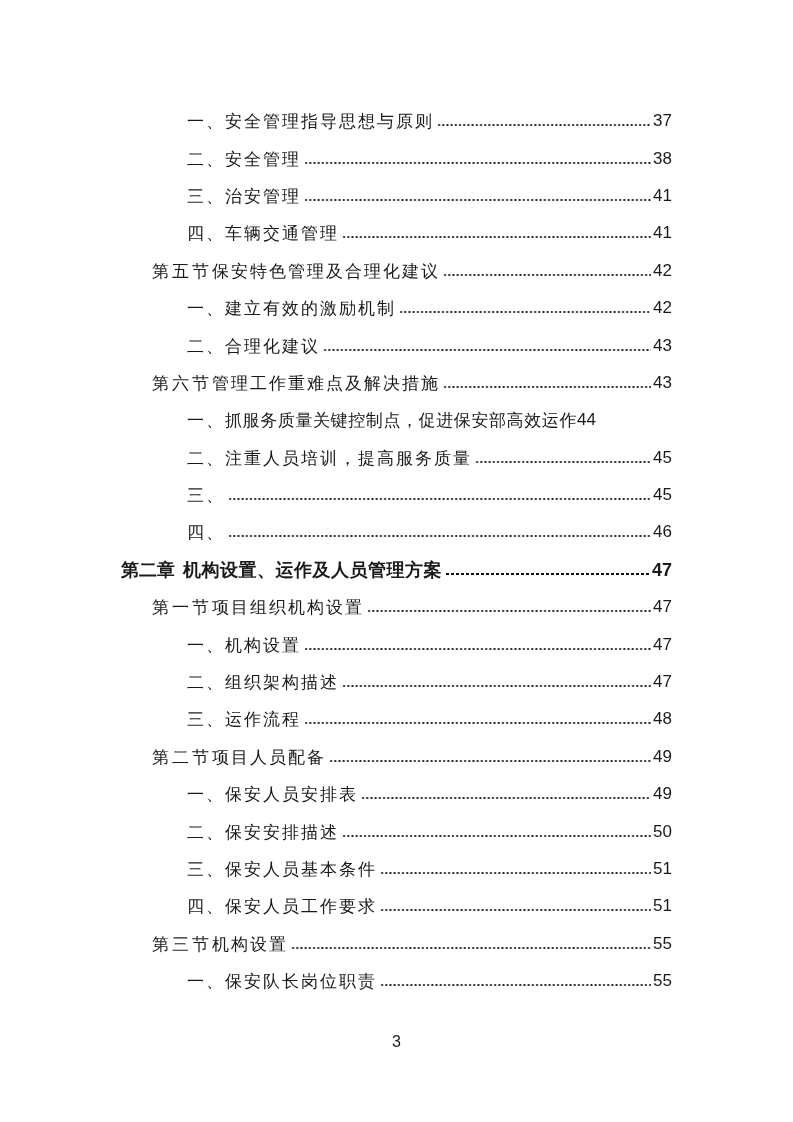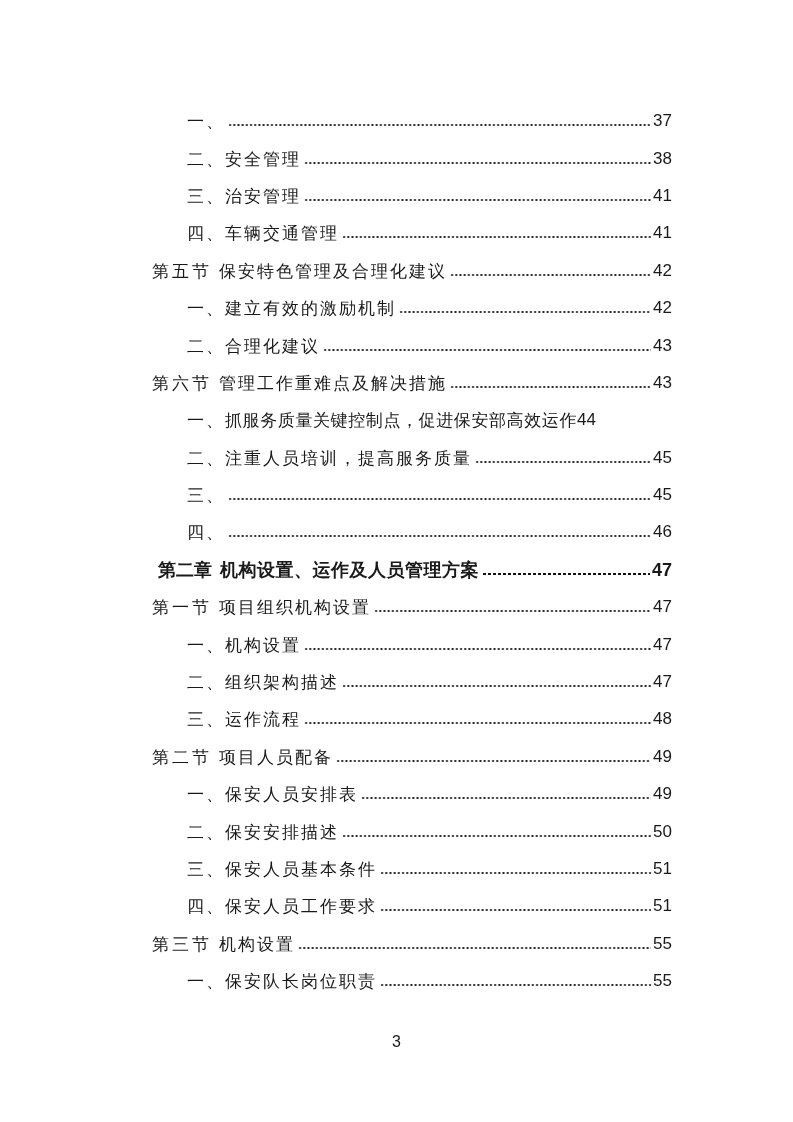--- a/index.html
+++ b/index.html
@@ -3,40 +3,41 @@
   <meta charset="utf-8">
   <style>
     html, body { margin: 0; padding: 0; background: #ffffff; }
     body { width: 793px; height: 1122px; position: relative; overflow: hidden;
            font-family: "DejaVu Sans", "Liberation Sans", sans-serif; color: #1a1a1a; }
     .toc { position: absolute; left: 0; top: 0; width: 793px; }
     .row { position: absolute; right: 121px; height: 26px; display: flex; align-items: flex-end;
            font-size: 17px; line-height: 22px; white-space: nowrap; }
     .row.l2 { left: 152px; }
     .row.l3 { left: 187px; }
-    .row.l1 { left: 121px; font-weight: bold; font-size: 18px; margin-left: 37px; }
+    .row.l1 { left: 121px; font-weight: bold; font-size: 18px; }
     .row .num-prefix { flex: 0 0 auto; letter-spacing: 2px; }
     .row .title { flex: 0 0 auto; letter-spacing: 2px; }
-    .row.l2 .num-prefix { letter-spacing: 3px; margin-right: 7px; }
+    .row.l2 .num-prefix { letter-spacing: 3px; margin-right: 0; }
     .row.l1 .num-prefix { margin-right: 8px; letter-spacing: 0; }
     .row .leader { flex: 1 1 auto; overflow: hidden; margin: 0 2px 5px 3px; height: 4px;
                    background-image: radial-gradient(circle, #222 0.9px, transparent 1.1px);
                    background-size: 4.2px 4px; background-repeat: repeat-x; background-position: left center; }
     .row.l1 .leader { background-image: radial-gradient(circle, #111 1.3px, transparent 1.5px); background-size: 5px 4px; }
     .row .page { flex: 0 0 auto; font-family: Liberation Sans, sans-serif; font-size: 17px; }
     .row.l1 .page { font-size: 18px; }
     .footer { position: absolute; top: 1033px; left: 0; width: 793px; text-align: center;
               font-family: "Liberation Sans", sans-serif; font-size: 16px; }
   </style>
 </head>
 <body>
 
 <div class="toc">
   <div class="row l3" style="top:106px">
     <span class="num-prefix">一、</span>
+    <span class="title">安全管理指导思想与原则</span>
     <span class="leader"></span>
     <span class="page">37</span>
   </div>
   <div class="row l3" style="top:144px">
     <span class="num-prefix">二、</span>
     <span class="title">安全管理</span>
     <span class="leader"></span>
     <span class="page">38</span>
   </div>
   <div class="row l3" style="top:181px">

